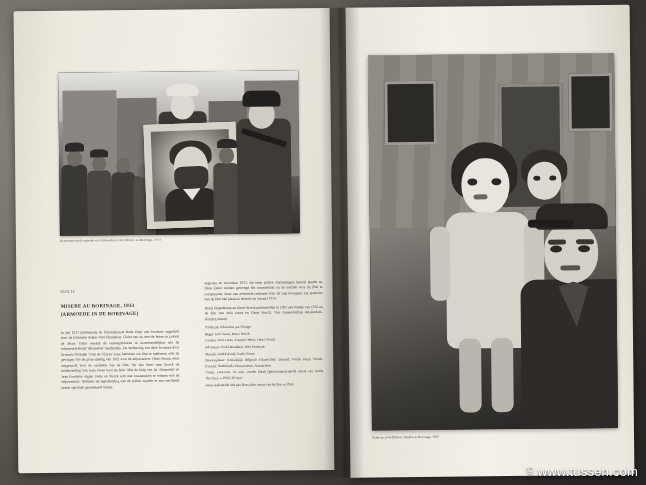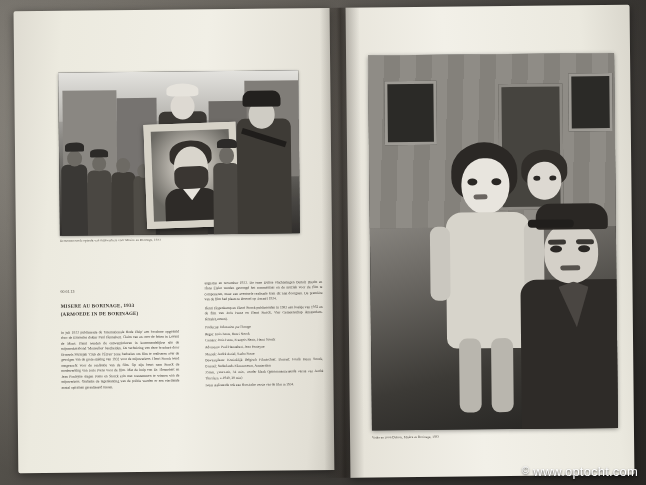--- a/index.html
+++ b/index.html
@@ -258,15 +258,15 @@
 
         <div class="rp-caption">Vader en zoon Dubois, Misère au Borinage, 1933</div>
       </div>
     </div>
 
     <div class="gutter"></div>
   </div>
 
   <div class="watermark">
     <span class="wm-c">©</span>
-    <span>www.optocht.com</span>
+    <span>www.tussen.com</span>
   </div>
 </div>
 
 </body></html>

